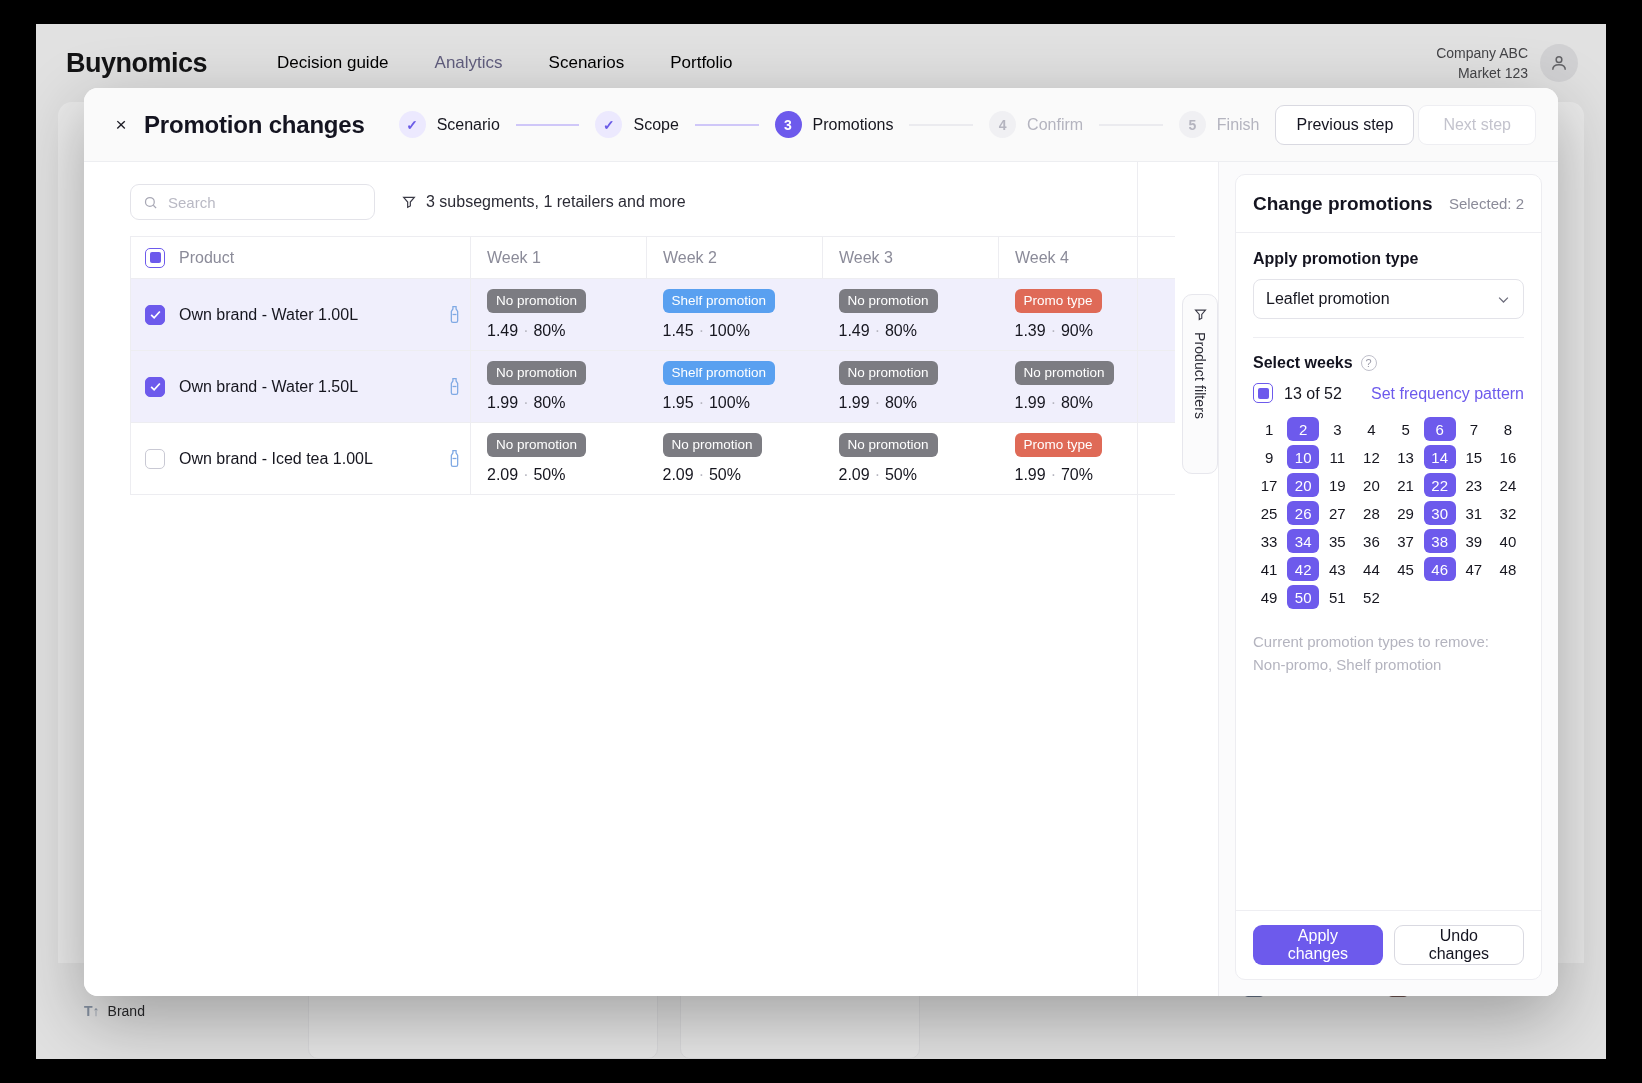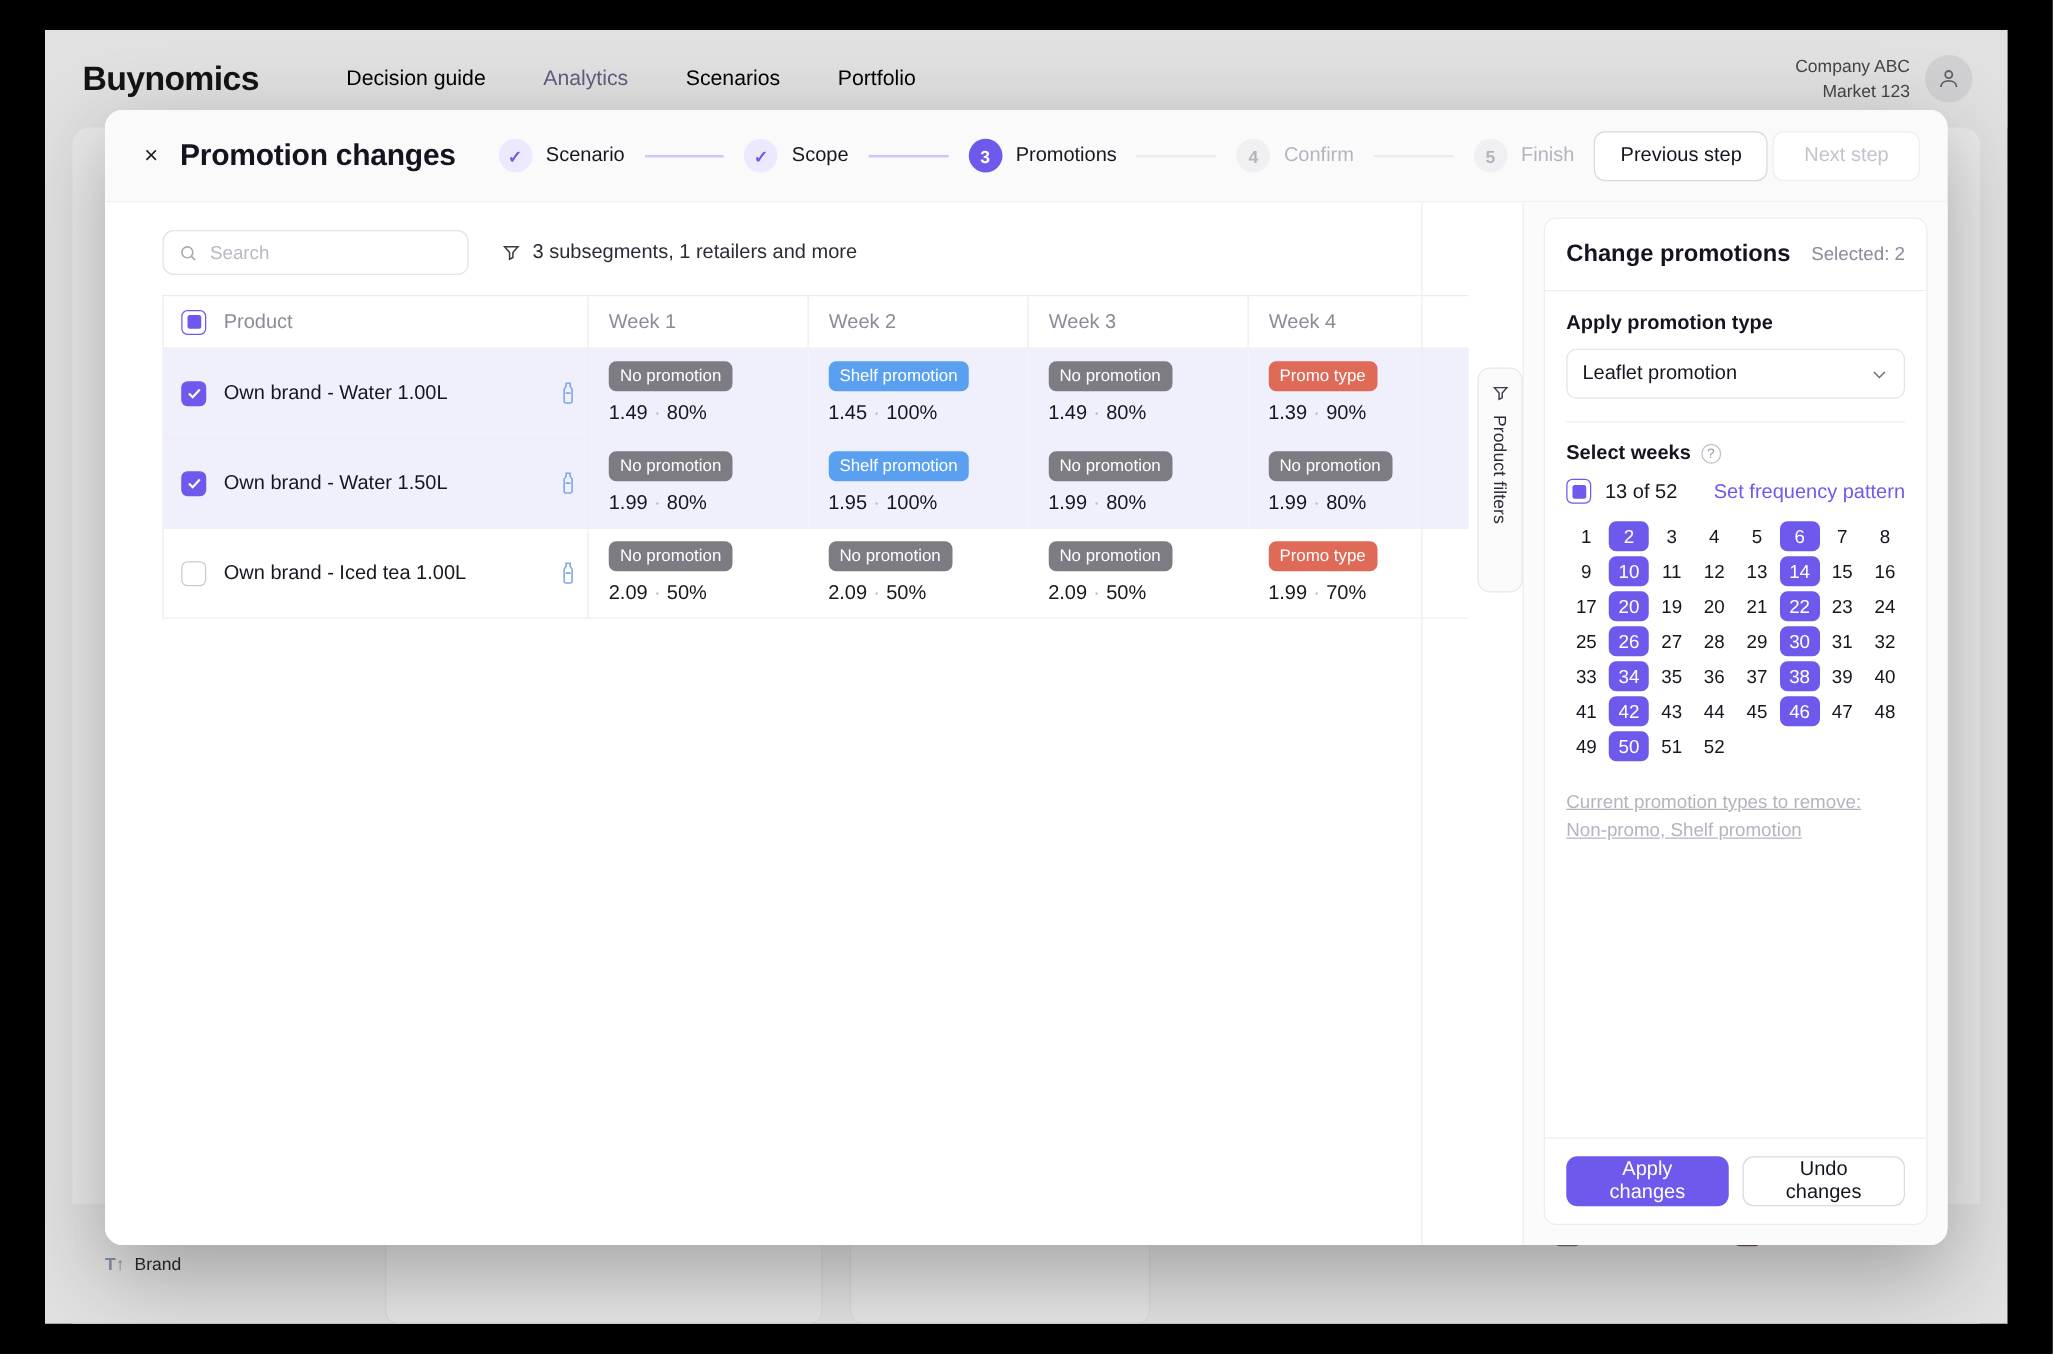--- a/index.html
+++ b/index.html
@@ -253,21 +253,21 @@
   .weeks-grid {
     margin-top: 14px; display:grid; grid-template-columns: repeat(8, 1fr);
     row-gap: 4px; column-gap: 2px;
   }
   .wk {
     height: 24px; border-radius: 6px; display:flex; align-items:center; justify-content:center;
     font-size: 15px; color:#16161f; cursor: pointer;
   }
   .wk.on { background:#6d5aec; color:#fff; }
   .note {
-    margin-top: 22px; font-size: 15px; line-height: 1.5; color:#b4b4bf;text-decoration:underline;
+    margin-top: 22px; font-size: 15px; line-height: 1.5; color:#b4b4bf;
   }
   .rc-foot {
     flex: 0 0 auto; border-top: 1px solid #eeeef2;
     padding: 14px 17px; display:flex; gap: 11px;
   }
   .btn-primary { background:#6d5aec; color:#fff; padding: 0 20px; border:none; }
   .btn-secondary { border:1px solid #d9d9e1; color:#141420; padding: 0 20px; background:#fff; }
 </style>
 </head>
 <body>

